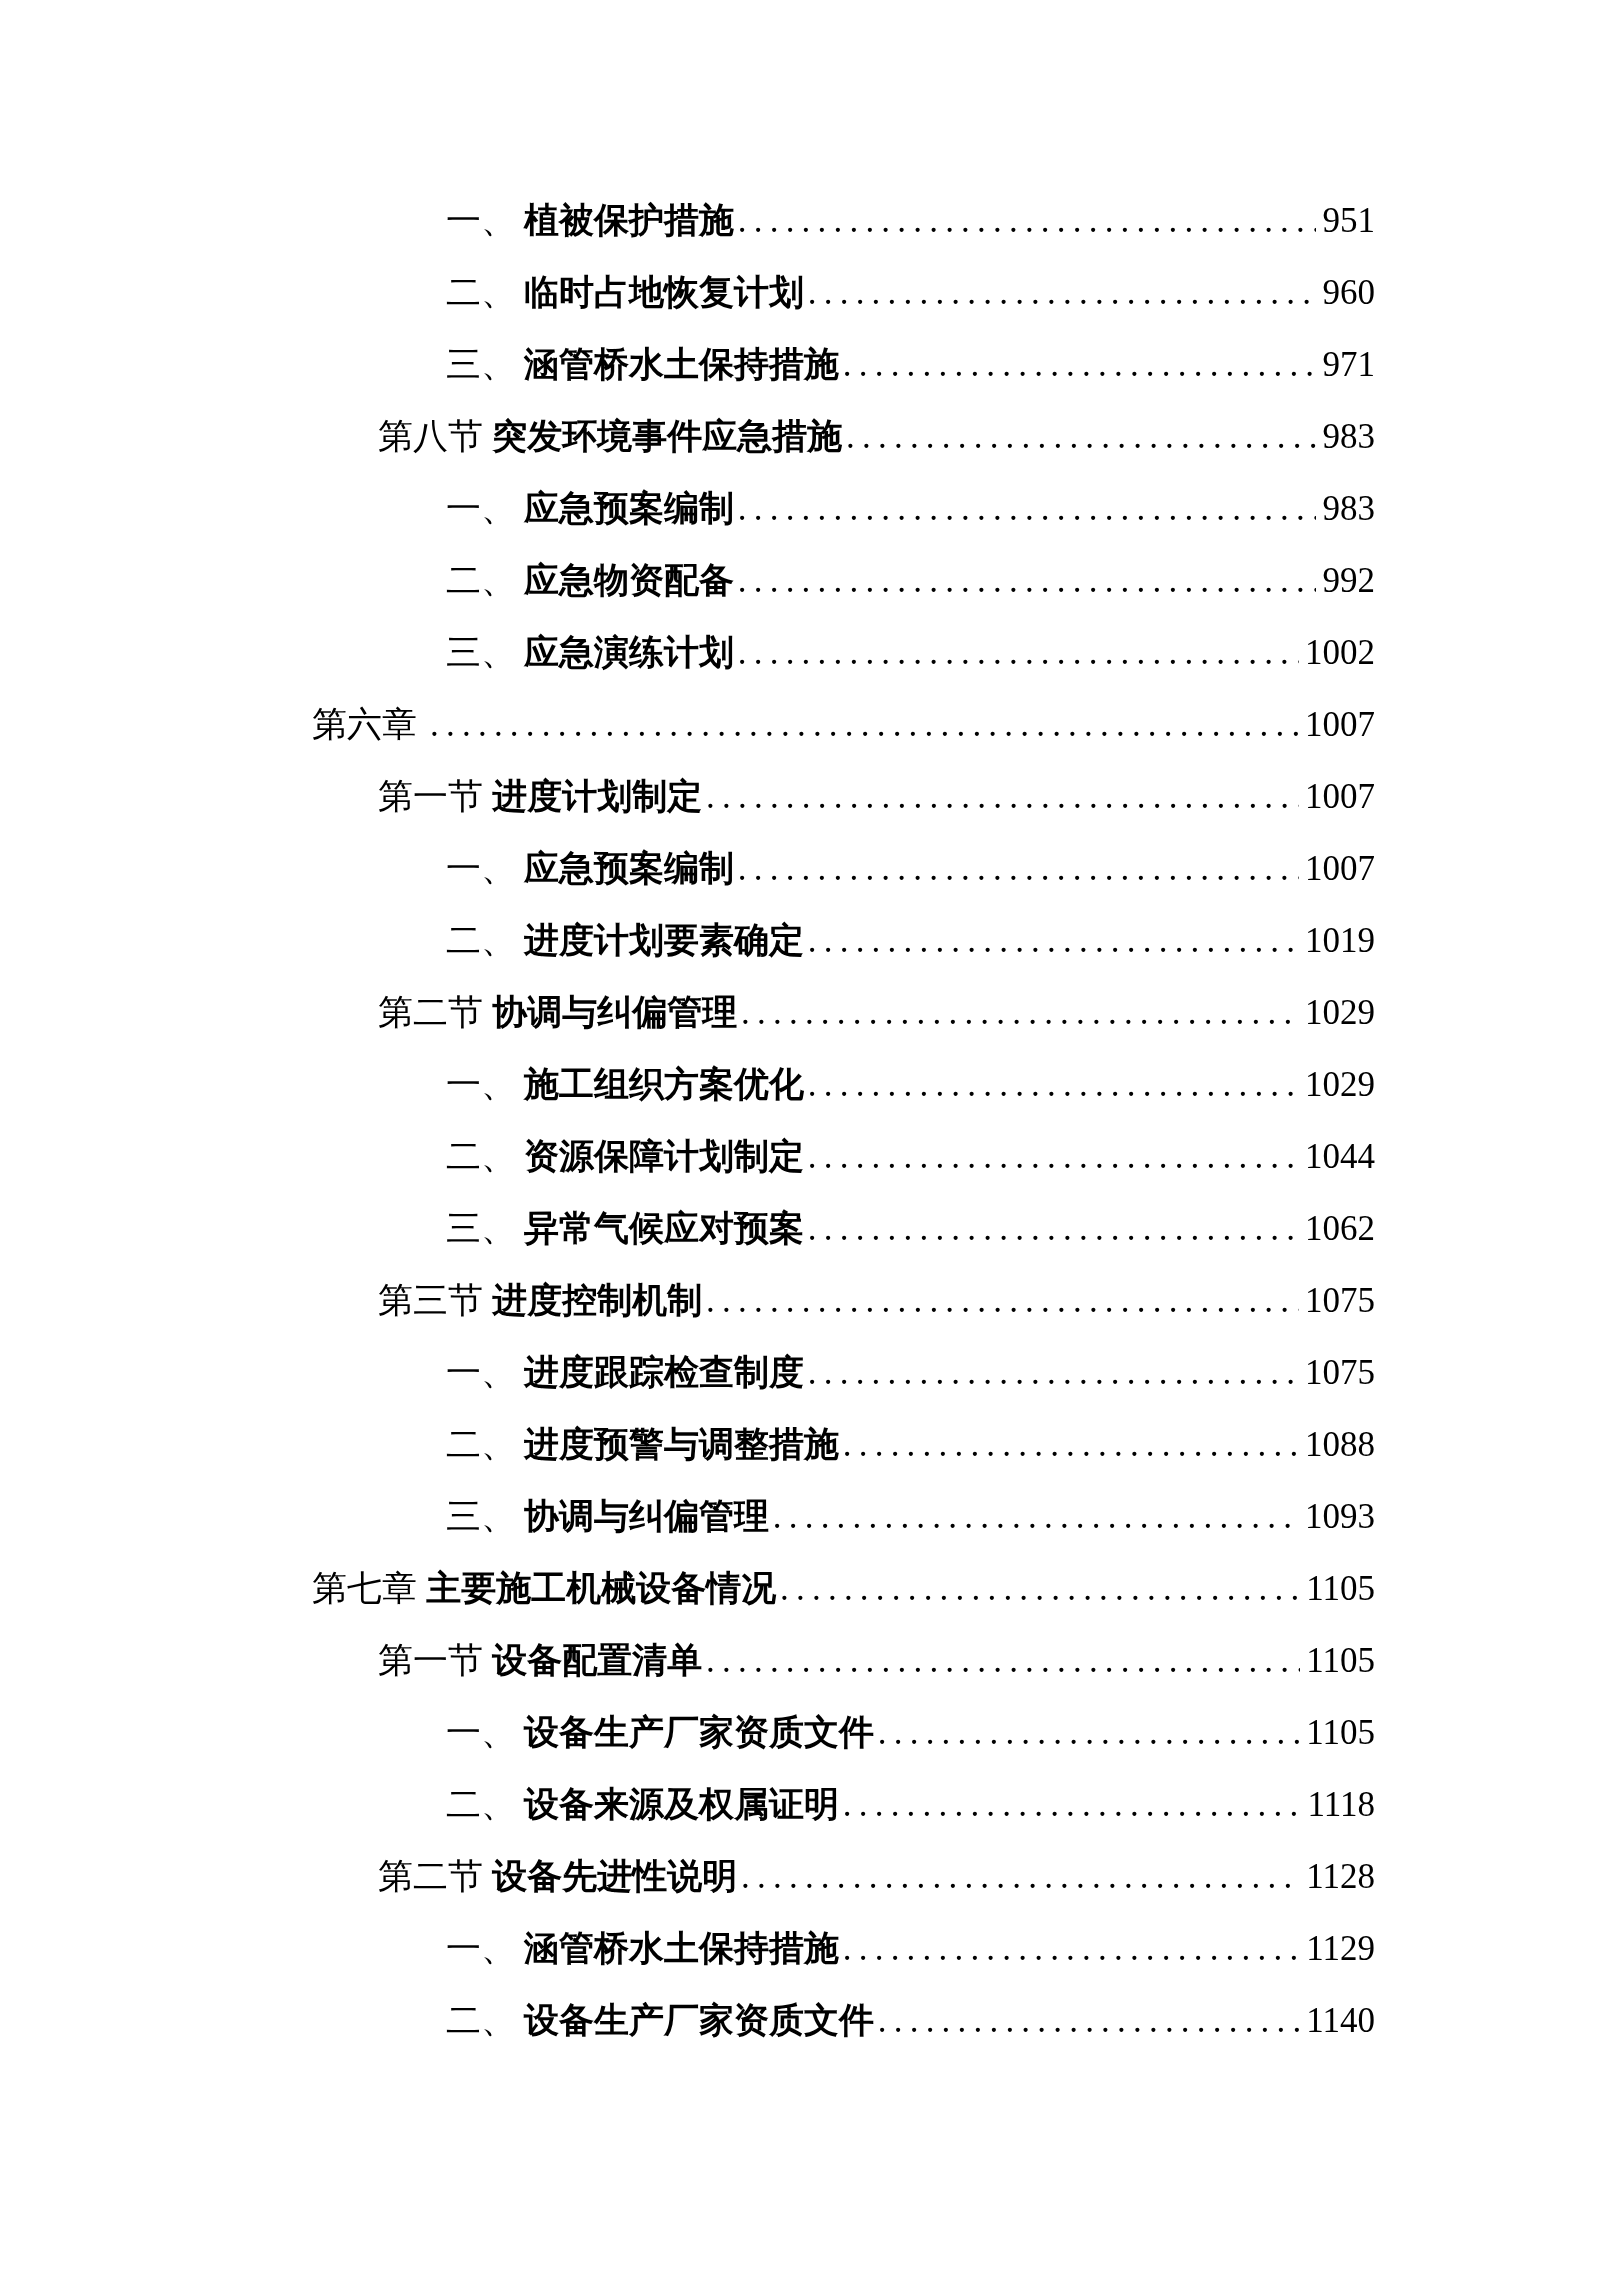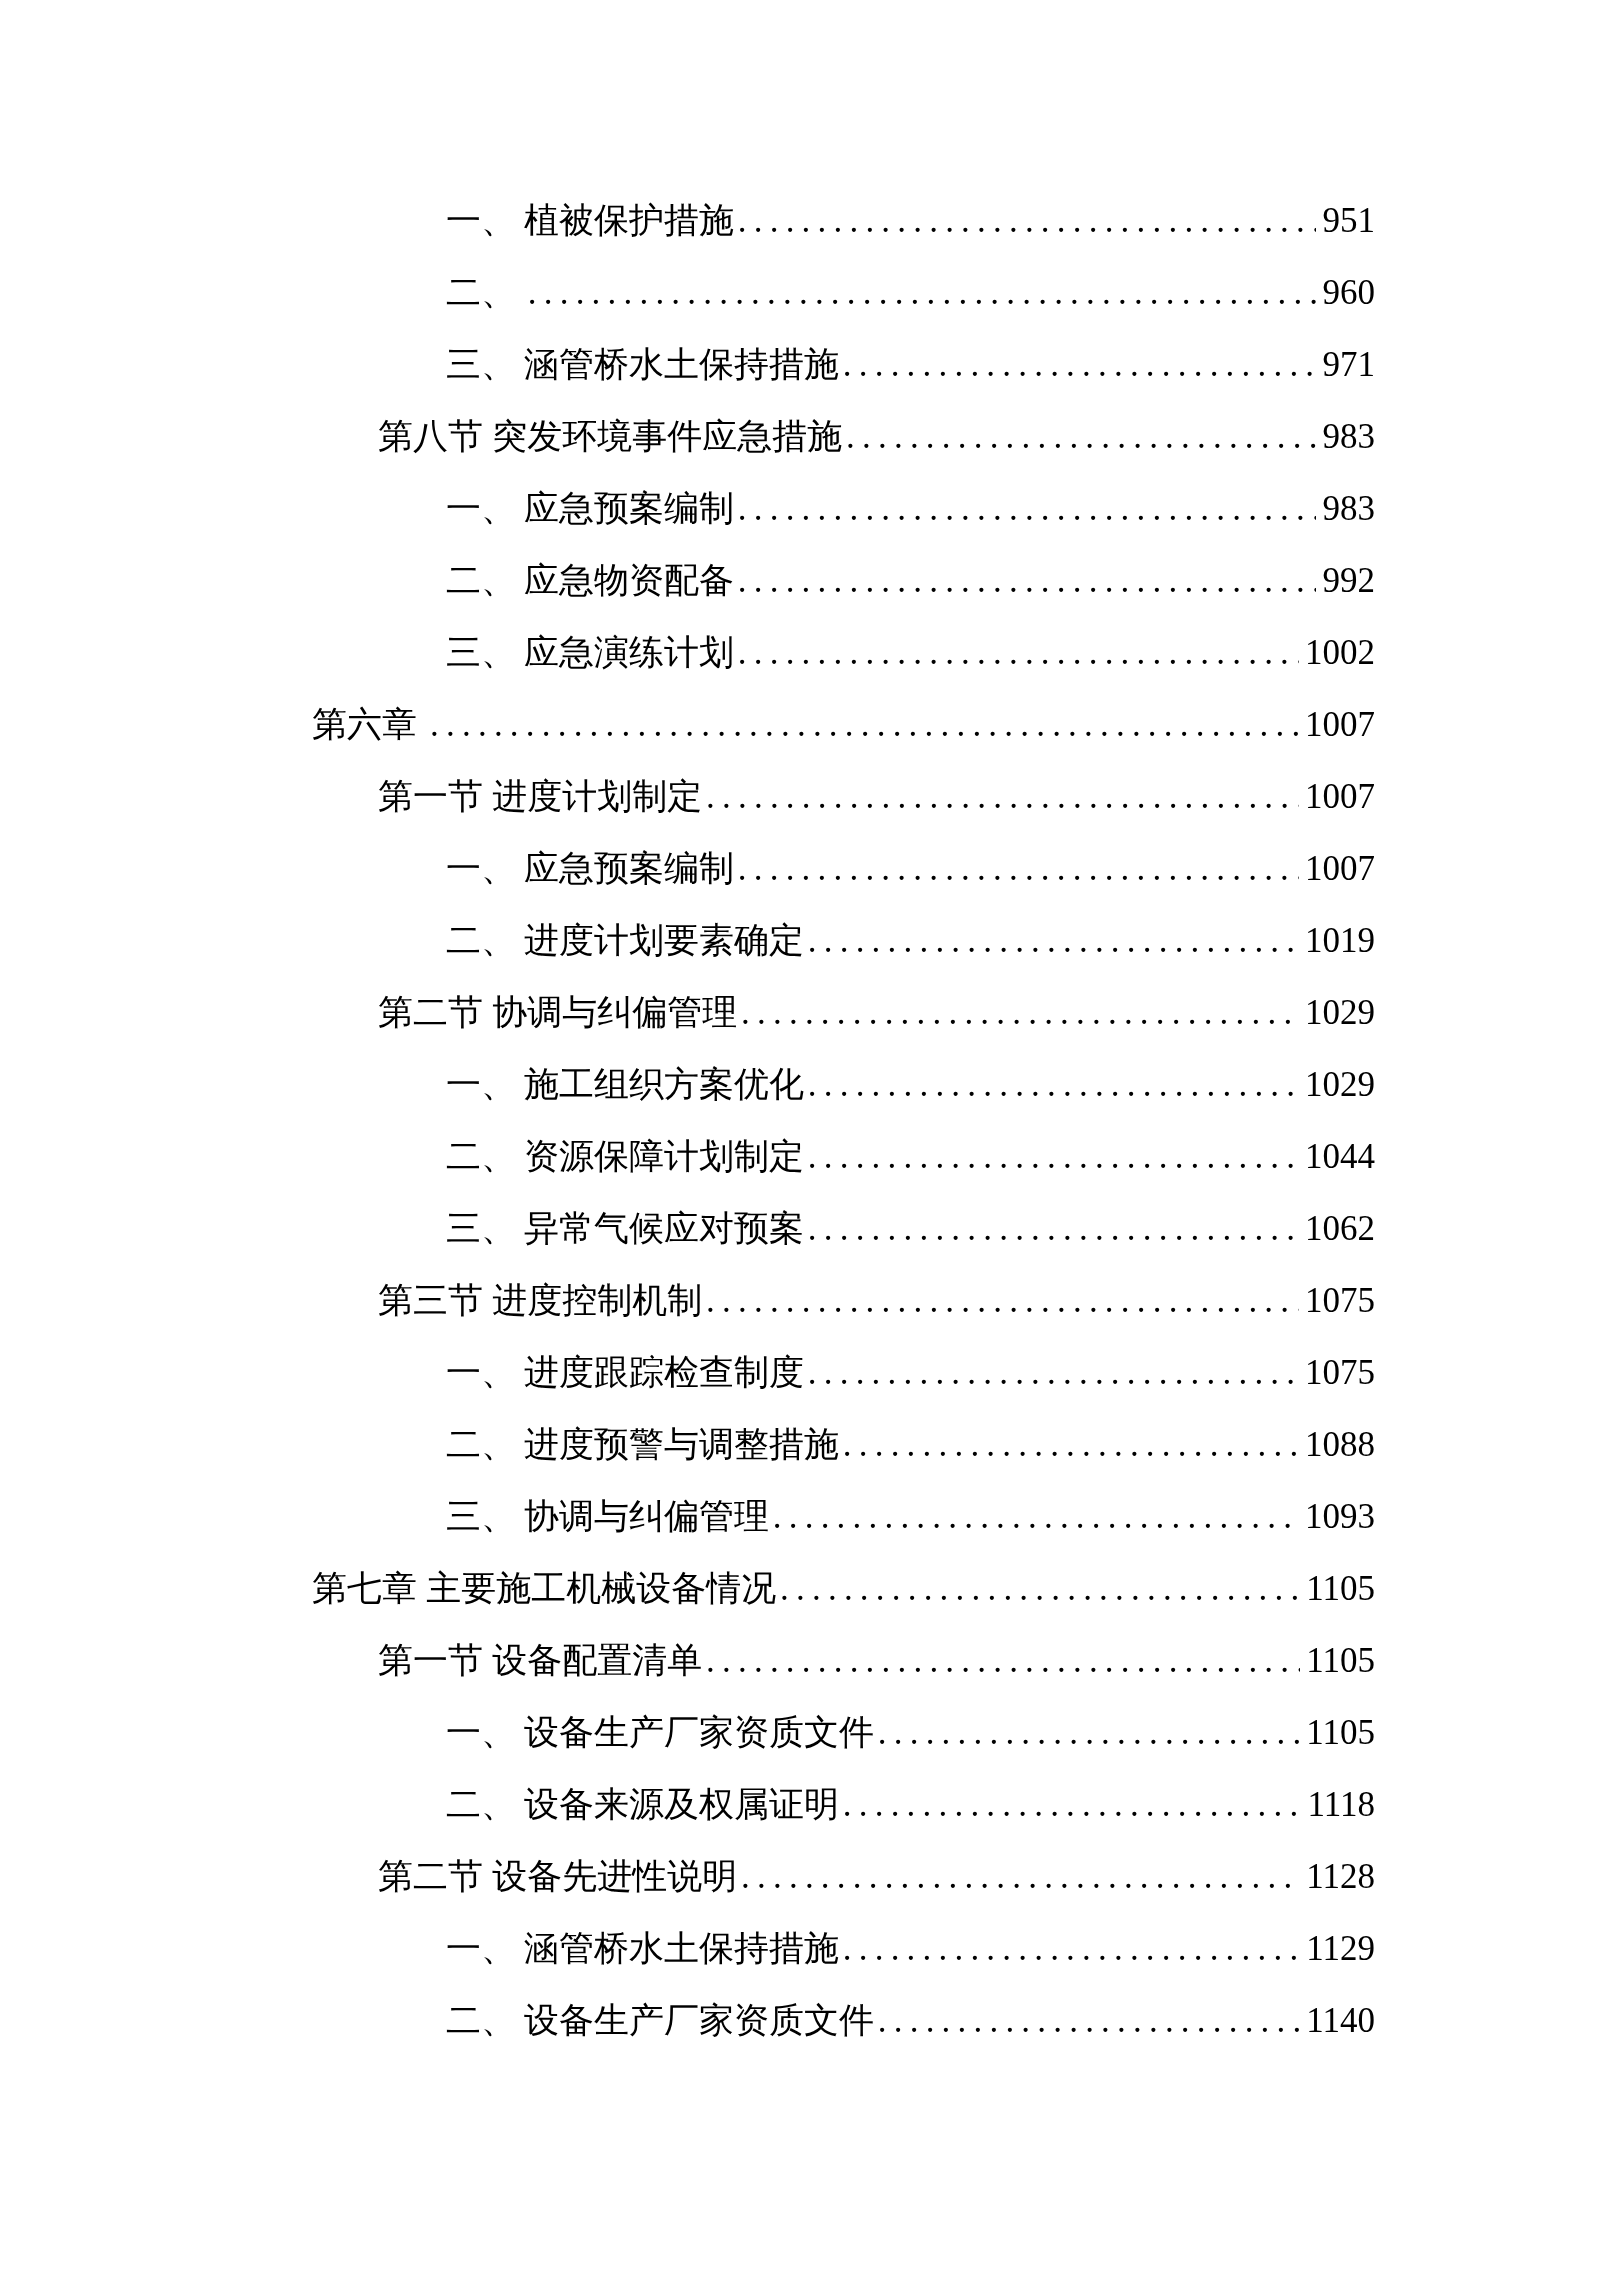--- a/index.html
+++ b/index.html
@@ -26,21 +26,21 @@
     height: 72px;
     line-height: 72px;
     font-size: 35px;
     white-space: nowrap;
   }
   .lvl1 { padding-left: 312px; }
   .lvl2 { padding-left: 378px; align-items: flex-end; }
   .lvl3 { padding-left: 446px; }
   .prefix { flex: 0 0 auto; margin-right: 9.2px; }
   .lvl3 .prefix { margin-right: 7.9px; }
-  .title { flex: 0 0 auto; }
+  .title { flex: 0 0 auto; font-weight: bold; }
   .leader {
     flex: 1 1 auto;
     min-width: 0;
     overflow: hidden;
     margin-left: 3.9px;
     letter-spacing: 7.2px;
   }
   .page-num { flex: 0 0 auto; margin-left: 6.5px; }
 </style>
 </head>
@@ -50,20 +50,21 @@
   <div class="toc">
 
     <div class="toc-row lvl3">
       <span class="prefix">一、</span>
       <span class="title">植被保护措施</span>
       <span class="leader">....................................................................................................</span>
       <span class="page-num">951</span>
     </div>
     <div class="toc-row lvl3">
       <span class="prefix">二、</span>
+      <span class="title">临时占地恢复计划</span>
       <span class="leader">....................................................................................................</span>
       <span class="page-num">960</span>
     </div>
     <div class="toc-row lvl3">
       <span class="prefix">三、</span>
       <span class="title">涵管桥水土保持措施</span>
       <span class="leader">....................................................................................................</span>
       <span class="page-num">971</span>
     </div>
     <div class="toc-row lvl2">

